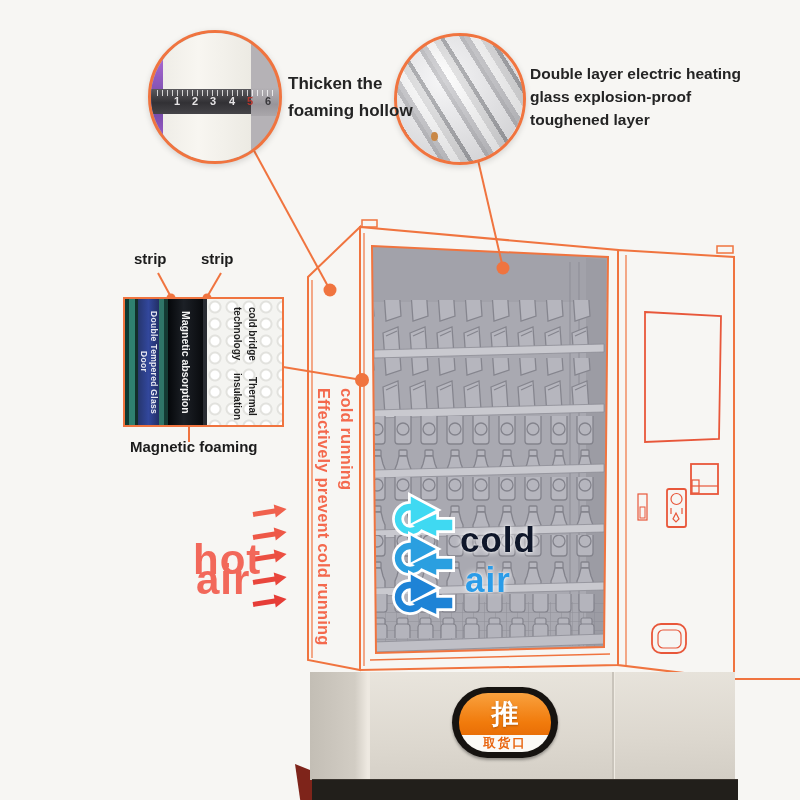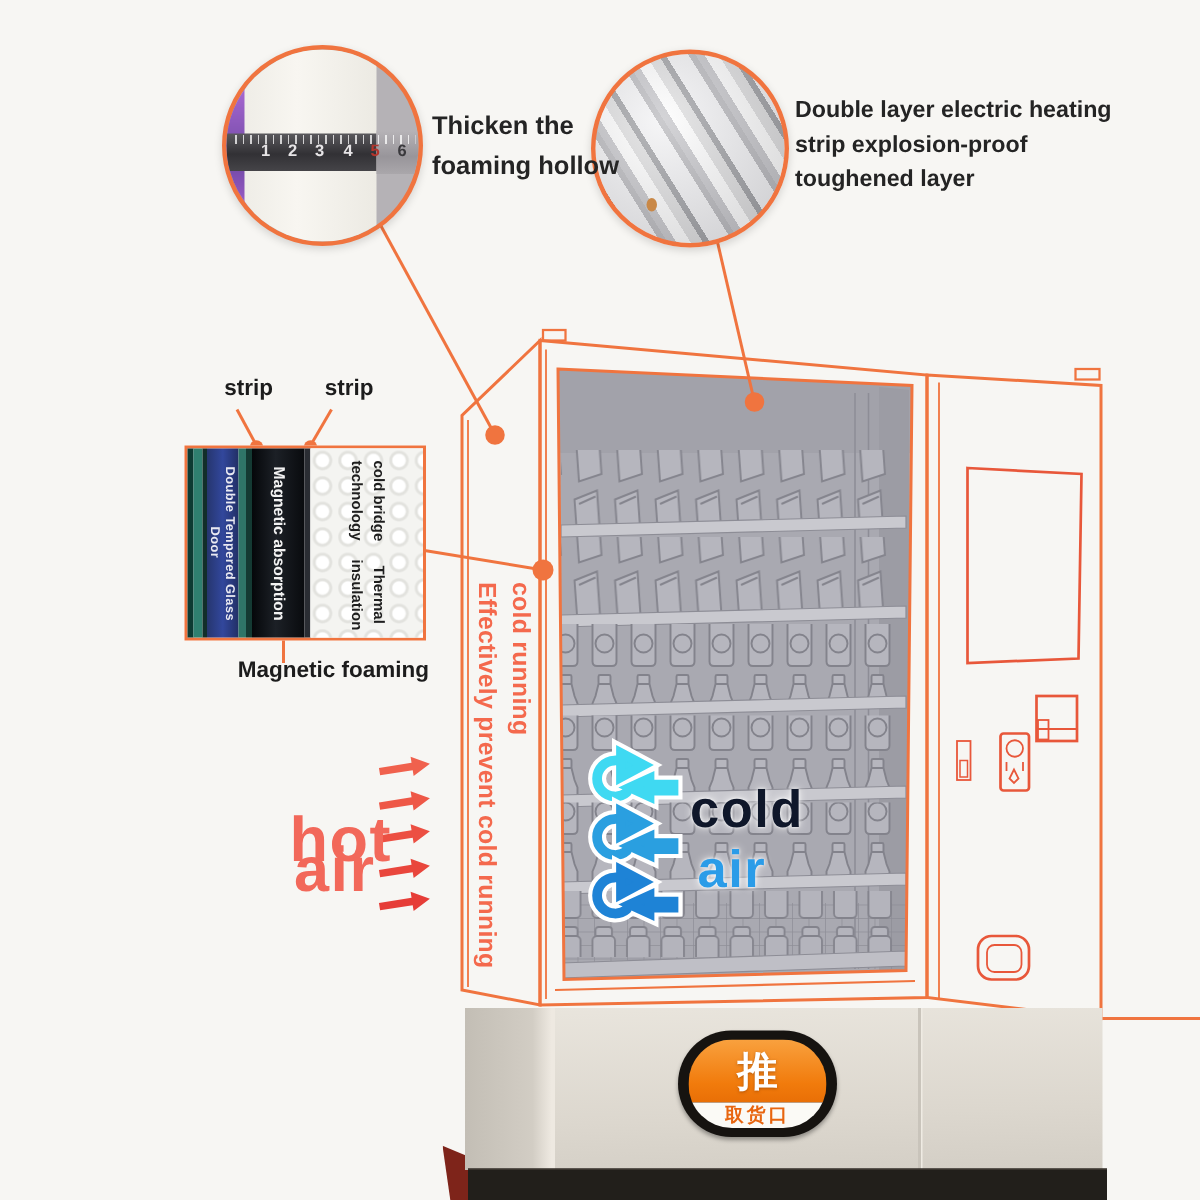--- a/index.html
+++ b/index.html
@@ -43,21 +43,21 @@
   .vtext{writing-mode:vertical-rl;display:flex;align-items:center;justify-content:center;
       height:100%;width:100%;text-align:center;}
   #layer-door{width:21px;background:linear-gradient(90deg,#26366f,#32479c 50%,#222f66);}
   #layer-door .vtext{font-size:8.5px;font-weight:bold;color:#e9e9f2;letter-spacing:.3px;}
   #layer-mag{width:35px;background:linear-gradient(90deg,#05070a,#1c2026 45%,#090b0e);}
   #layer-mag .vtext{font-size:10.5px;font-weight:bold;color:#f2f2f2;}
   #layer-foamwrap{flex:1;background:#f4f4f1;
       background-image:radial-gradient(circle at 8px 8px,#ffffff 0 4px,#e2e2de 5px 6px,#f4f4f1 7px);
       background-size:17px 17px;}
   #layer-foamwrap .vtext{font-size:10px;font-weight:bold;color:#1e1e1e;line-height:15px;}
-  .lab{font-weight:bold;font-size:15px;color:#1c1c1c;text-align:right;}
+  .lab{font-weight:bold;font-size:15px;color:#1c1c1c;text-align:left;}
   #strip-label-left{left:134px;top:250px;width:48px;}
   #strip-label-right{left:201px;top:250px;width:48px;}
   #magnetic-stripe-label{left:130px;top:438px;width:156px;}
 
   
   #side-text{left:306px;top:388px;width:52px;height:272px;writing-mode:vertical-rl;
       color:#f4694d;font-size:16.5px;line-height:23px;font-weight:bold;letter-spacing:.2px;}
   #side-text span{display:block;}
 
   
@@ -244,21 +244,21 @@
     <div class="abs shade"></div>
     <div class="abs amber"></div>
   </div>
 
   <div id="callout-foam" class="abs callout">
     <div>Thicken the</div>
     <div>foaming hollow</div>
   </div>
   <div id="callout-glass" class="abs callout">
     <div>Double layer electric heating</div>
-    <div>strip explosion-proof</div>
+    <div>glass explosion-proof</div>
     <div>toughened layer</div>
   </div>
 
   <div id="strip-label-left" class="abs lab">strip</div>
   <div id="strip-label-right" class="abs lab">strip</div>
 
   <div id="strip-box" class="abs">
     <div class="lay" style="width:4px;background:#0d3b33"></div>
     <div class="lay" style="width:6px;background:#2f8070"></div>
     <div class="lay" style="width:3px;background:#122e2a"></div>

